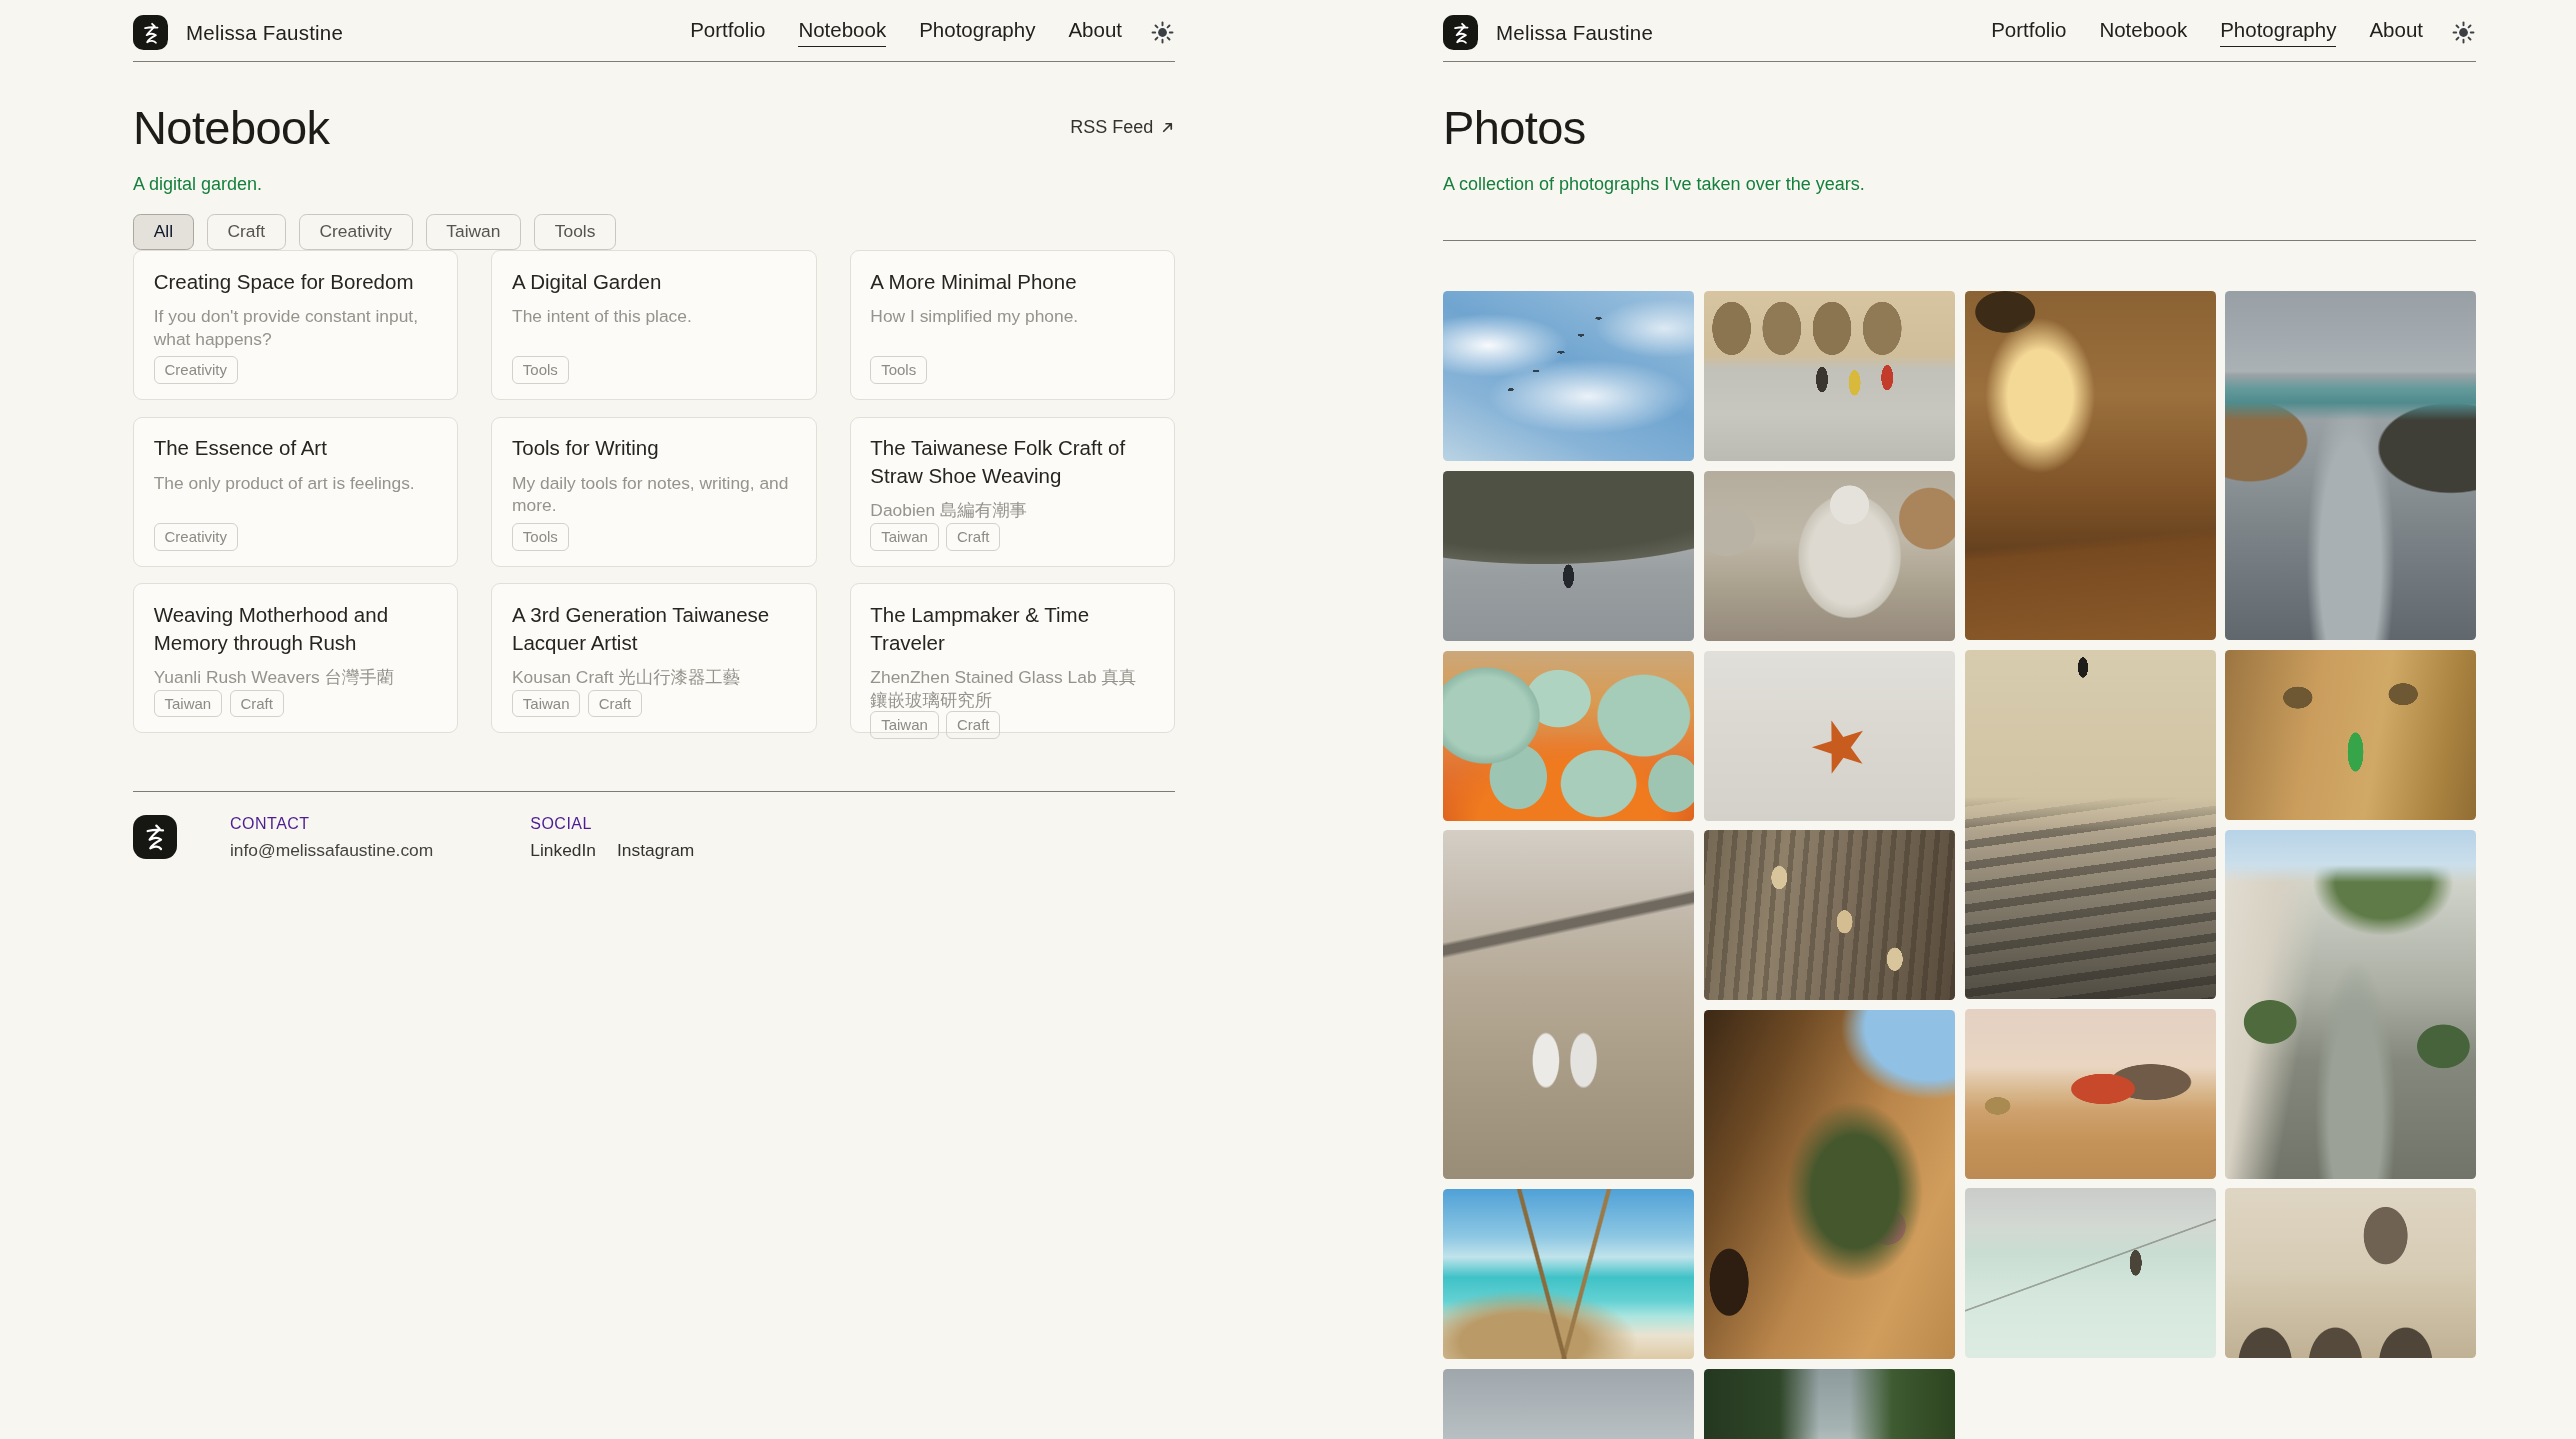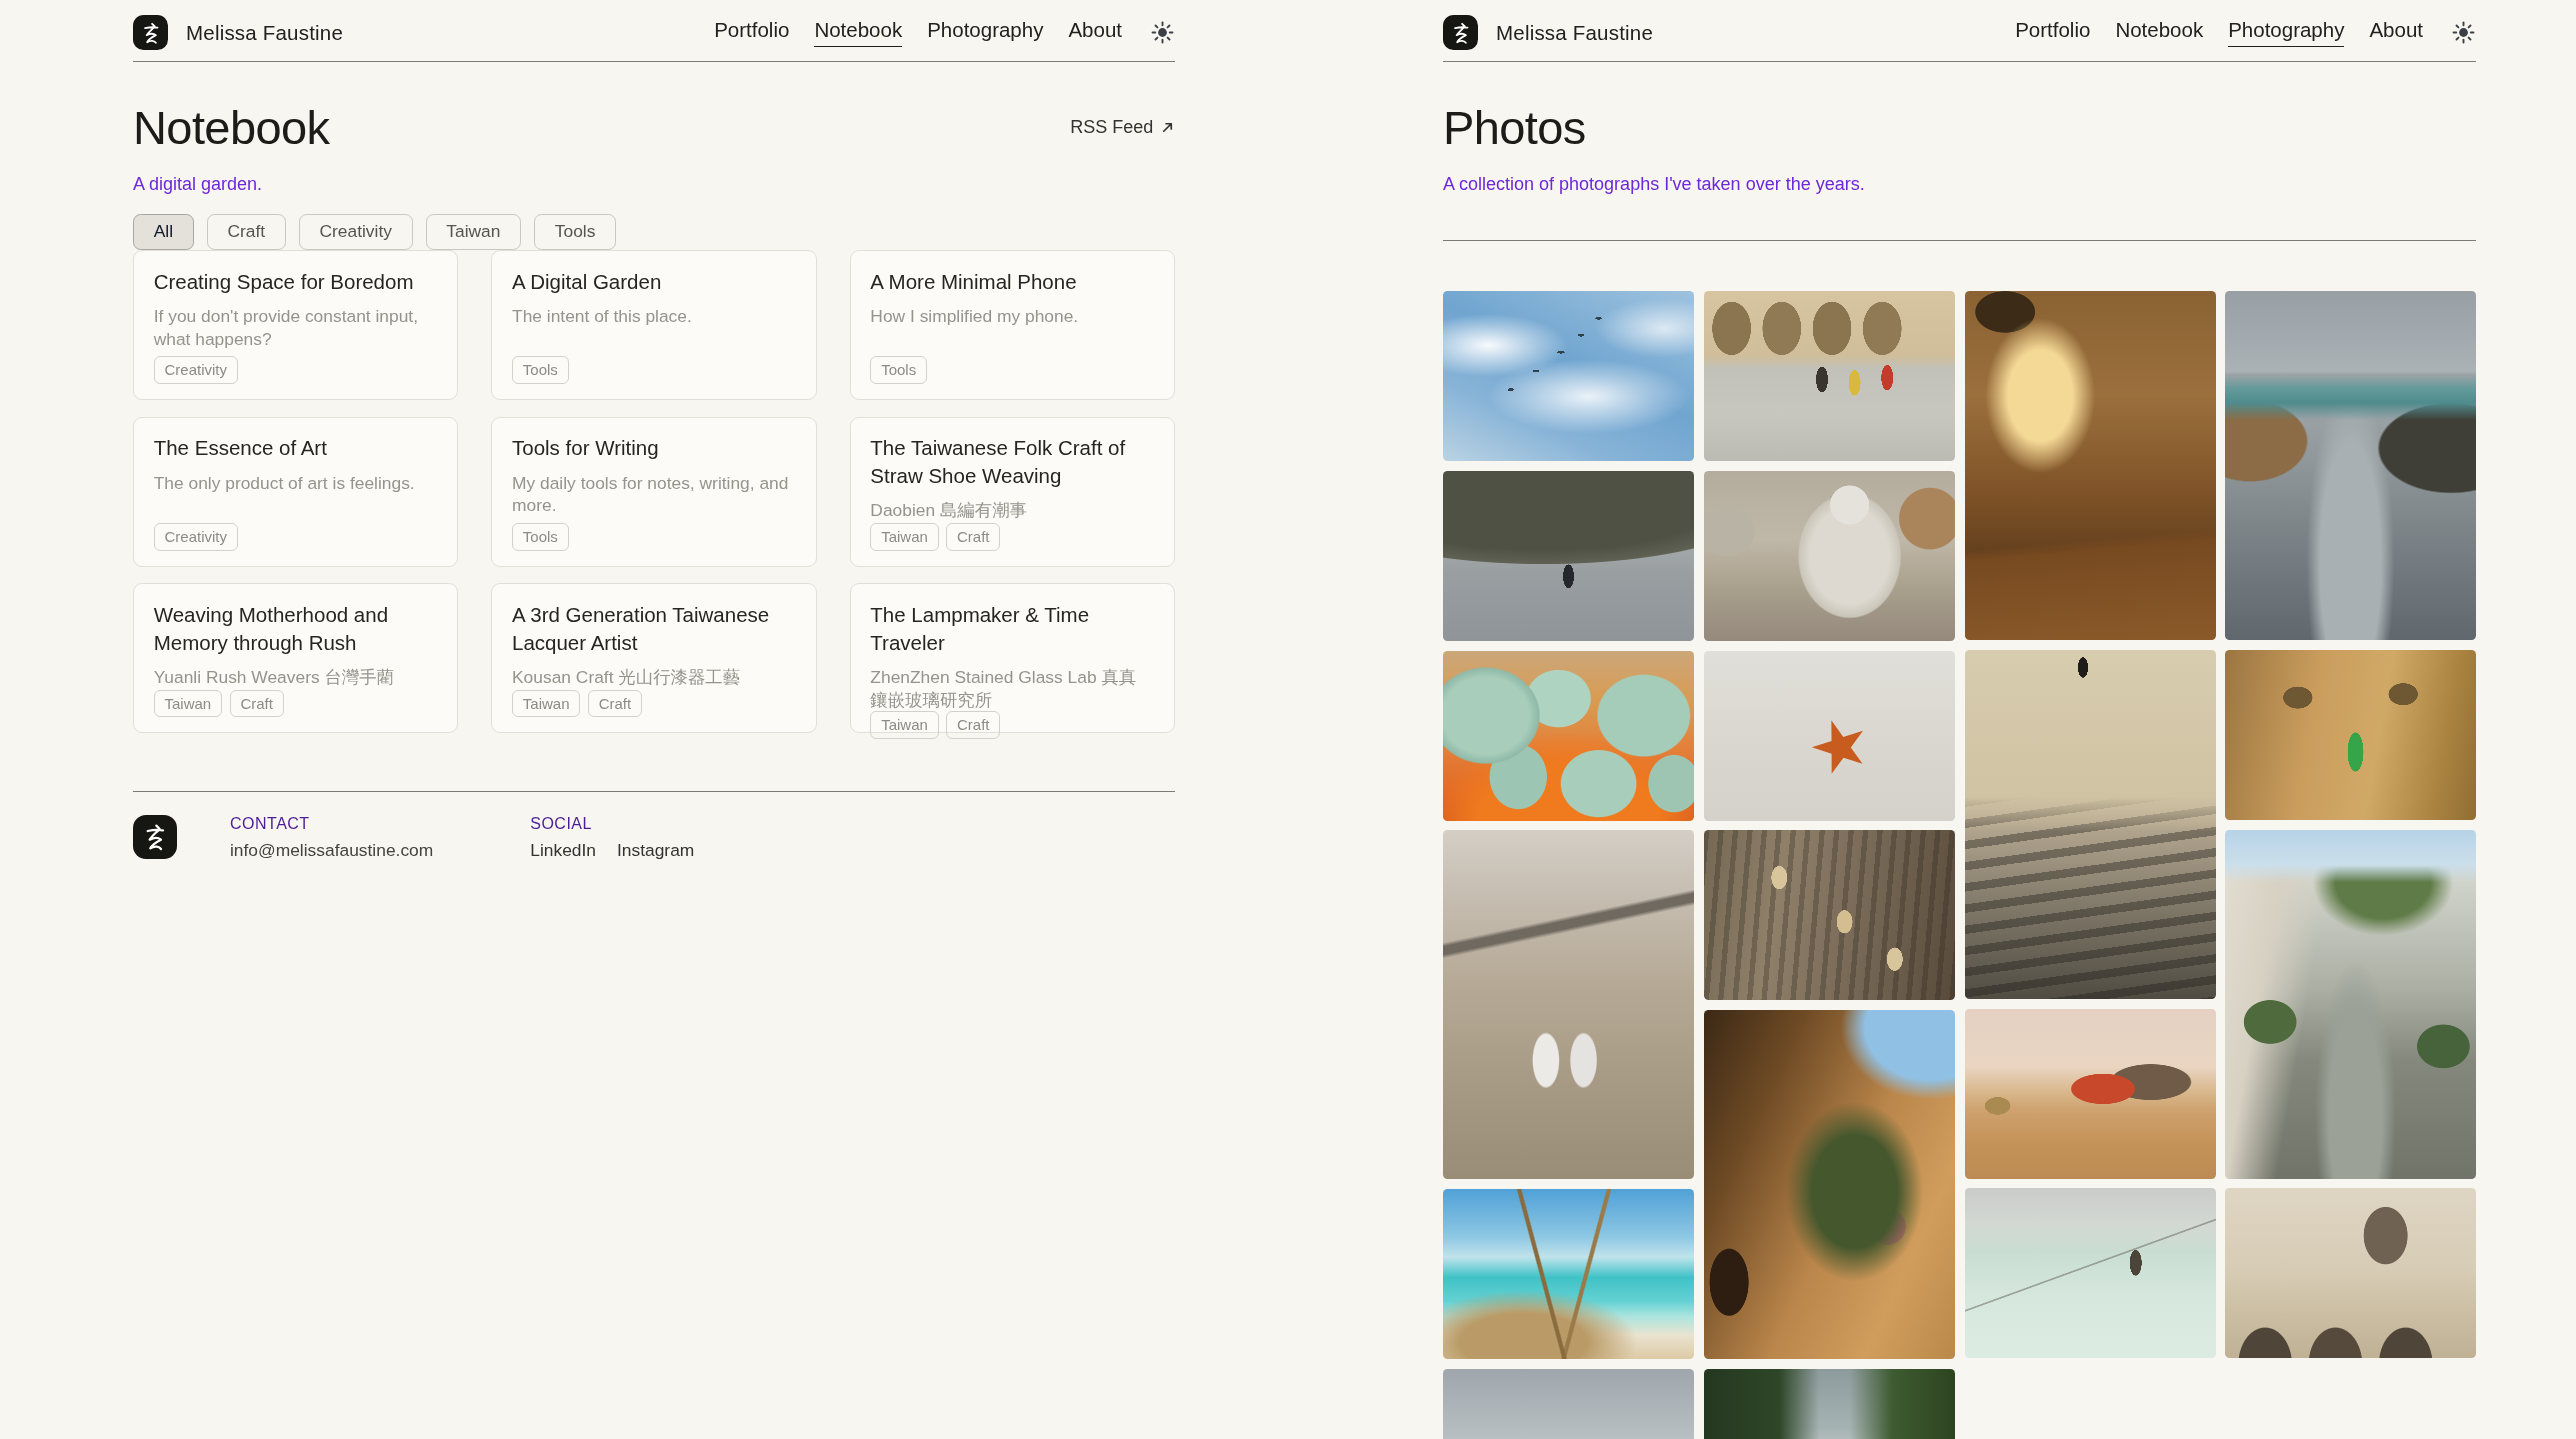--- a/index.html
+++ b/index.html
@@ -20,30 +20,30 @@
     display: flex; align-items: center;
     padding-top: 15px; padding-bottom: 10.6px;
     border-bottom: 1.5px solid #7d7b74;
   }
   .logo-badge {
     width: 35px; height: 35px; border-radius: 10.6px;
     background: #161613; display: flex; align-items: center; justify-content: center;
     flex: 0 0 auto; cursor: pointer;
   }
   .brand-name { margin-left: 18px; font-size: 20.5px; letter-spacing: 0.2px; color: #22211e; cursor: pointer; }
-  .main-nav { margin-left: auto; display: flex; align-items: center; gap: 25px; }
+  .main-nav { margin-left: auto; display: flex; align-items: center; gap: 33px; }
   .nav-link { font-size: 20.5px; color: #22211e; text-decoration: none; padding-bottom: 3.8px; border-bottom: 1.5px solid transparent; cursor: pointer; }
   .nav-link.is-active { border-bottom-color: #22211e; }
   .theme-toggle { margin-left: 27px; width: 26px; height: 26px; display: flex; align-items: center; justify-content: center; cursor: pointer; background: none; border: none; }
 
   
   .page-head { display: flex; align-items: center; justify-content: space-between; margin-top: 39px; }
   .page-title { font-size: 47px; font-weight: 500; letter-spacing: -0.6px; line-height: 1.15; color: #1d1c19; }
   .rss-link { display: flex; align-items: center; gap: 6.8px; font-size: 18px; color: #33322e; text-decoration: none; cursor: pointer; }
-  .page-subtitle { margin-top: 19.7px; font-size: 18px; color: #6d28d9; line-height: 1.2; }
+  .page-subtitle { margin-top: 19.7px; font-size: 18px; color: #15803d; line-height: 1.2; }
 
   
   .filter-bar { margin-top: 18px; display: flex; gap: 13px; }
   .filter {
     height: 36px; padding: 0 19.7px; border-radius: 7.6px;
     border: 1.5px solid #c9c7c0; background: transparent;
     font-size: 17.4px; color: #56544f; font-family: inherit; cursor: pointer;
   }
   .filter.is-active { background: #e3e1da; border-color: #a9a7a0; color: #0f172a; }
 

